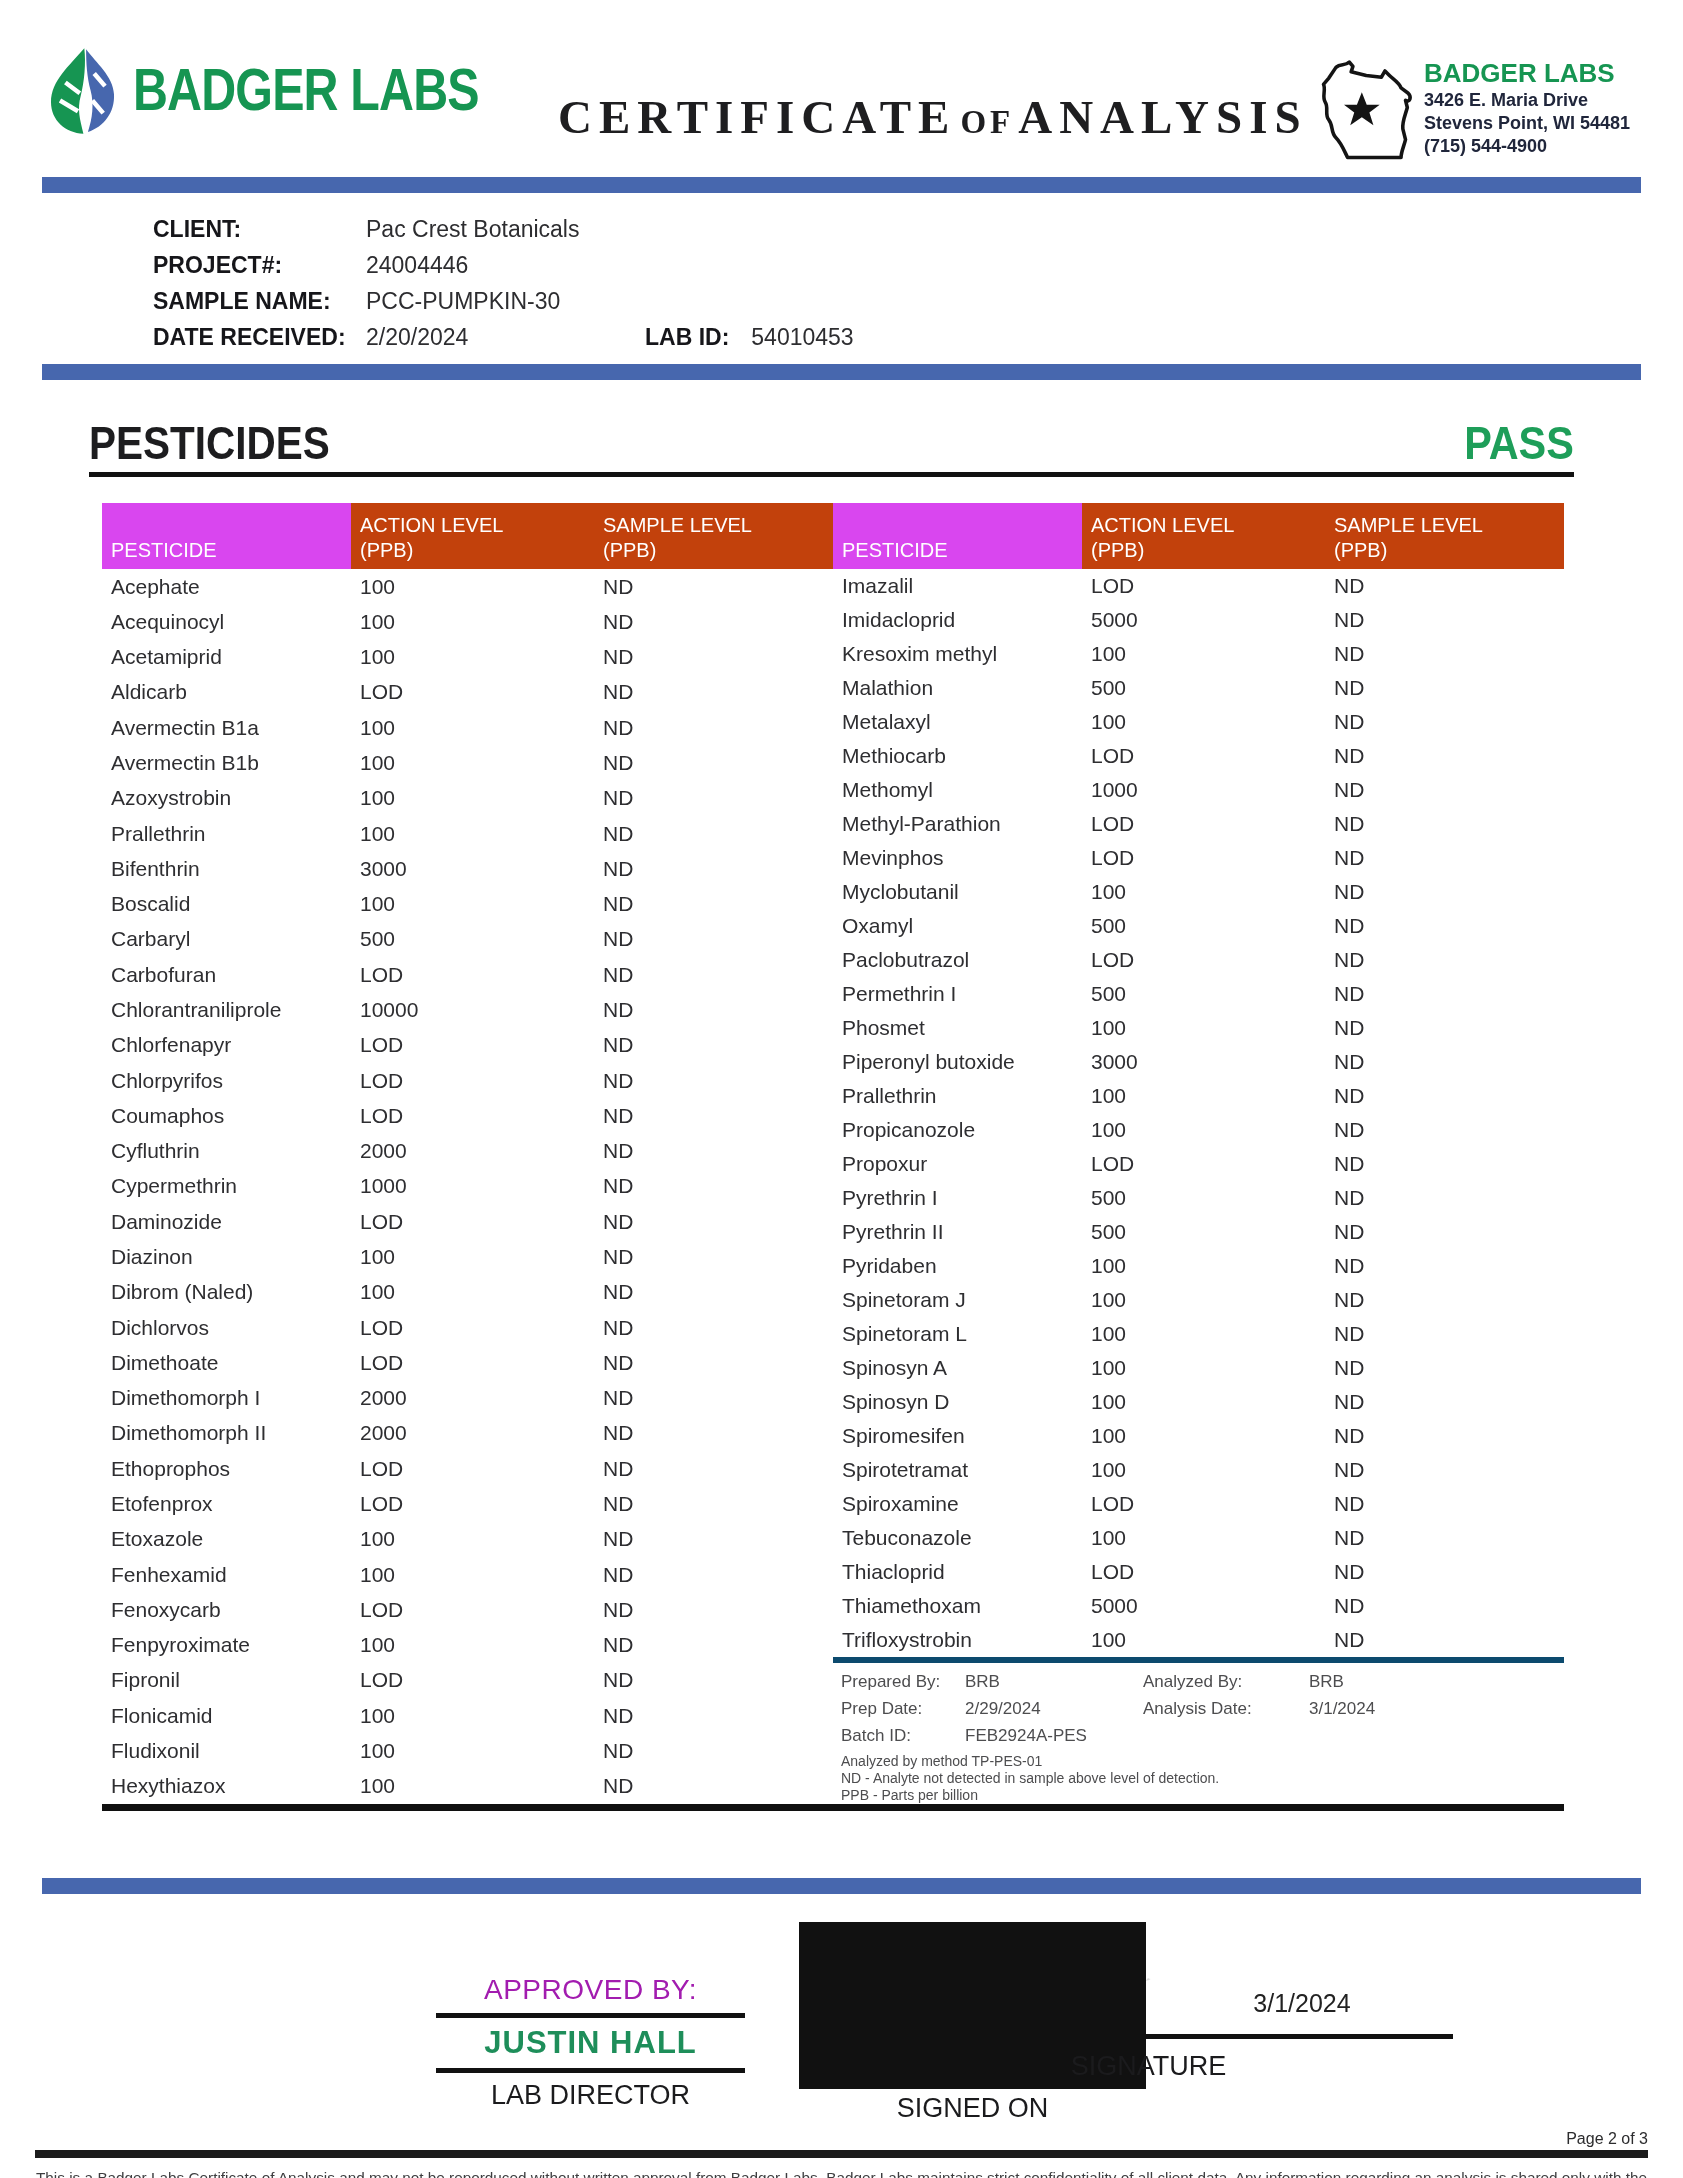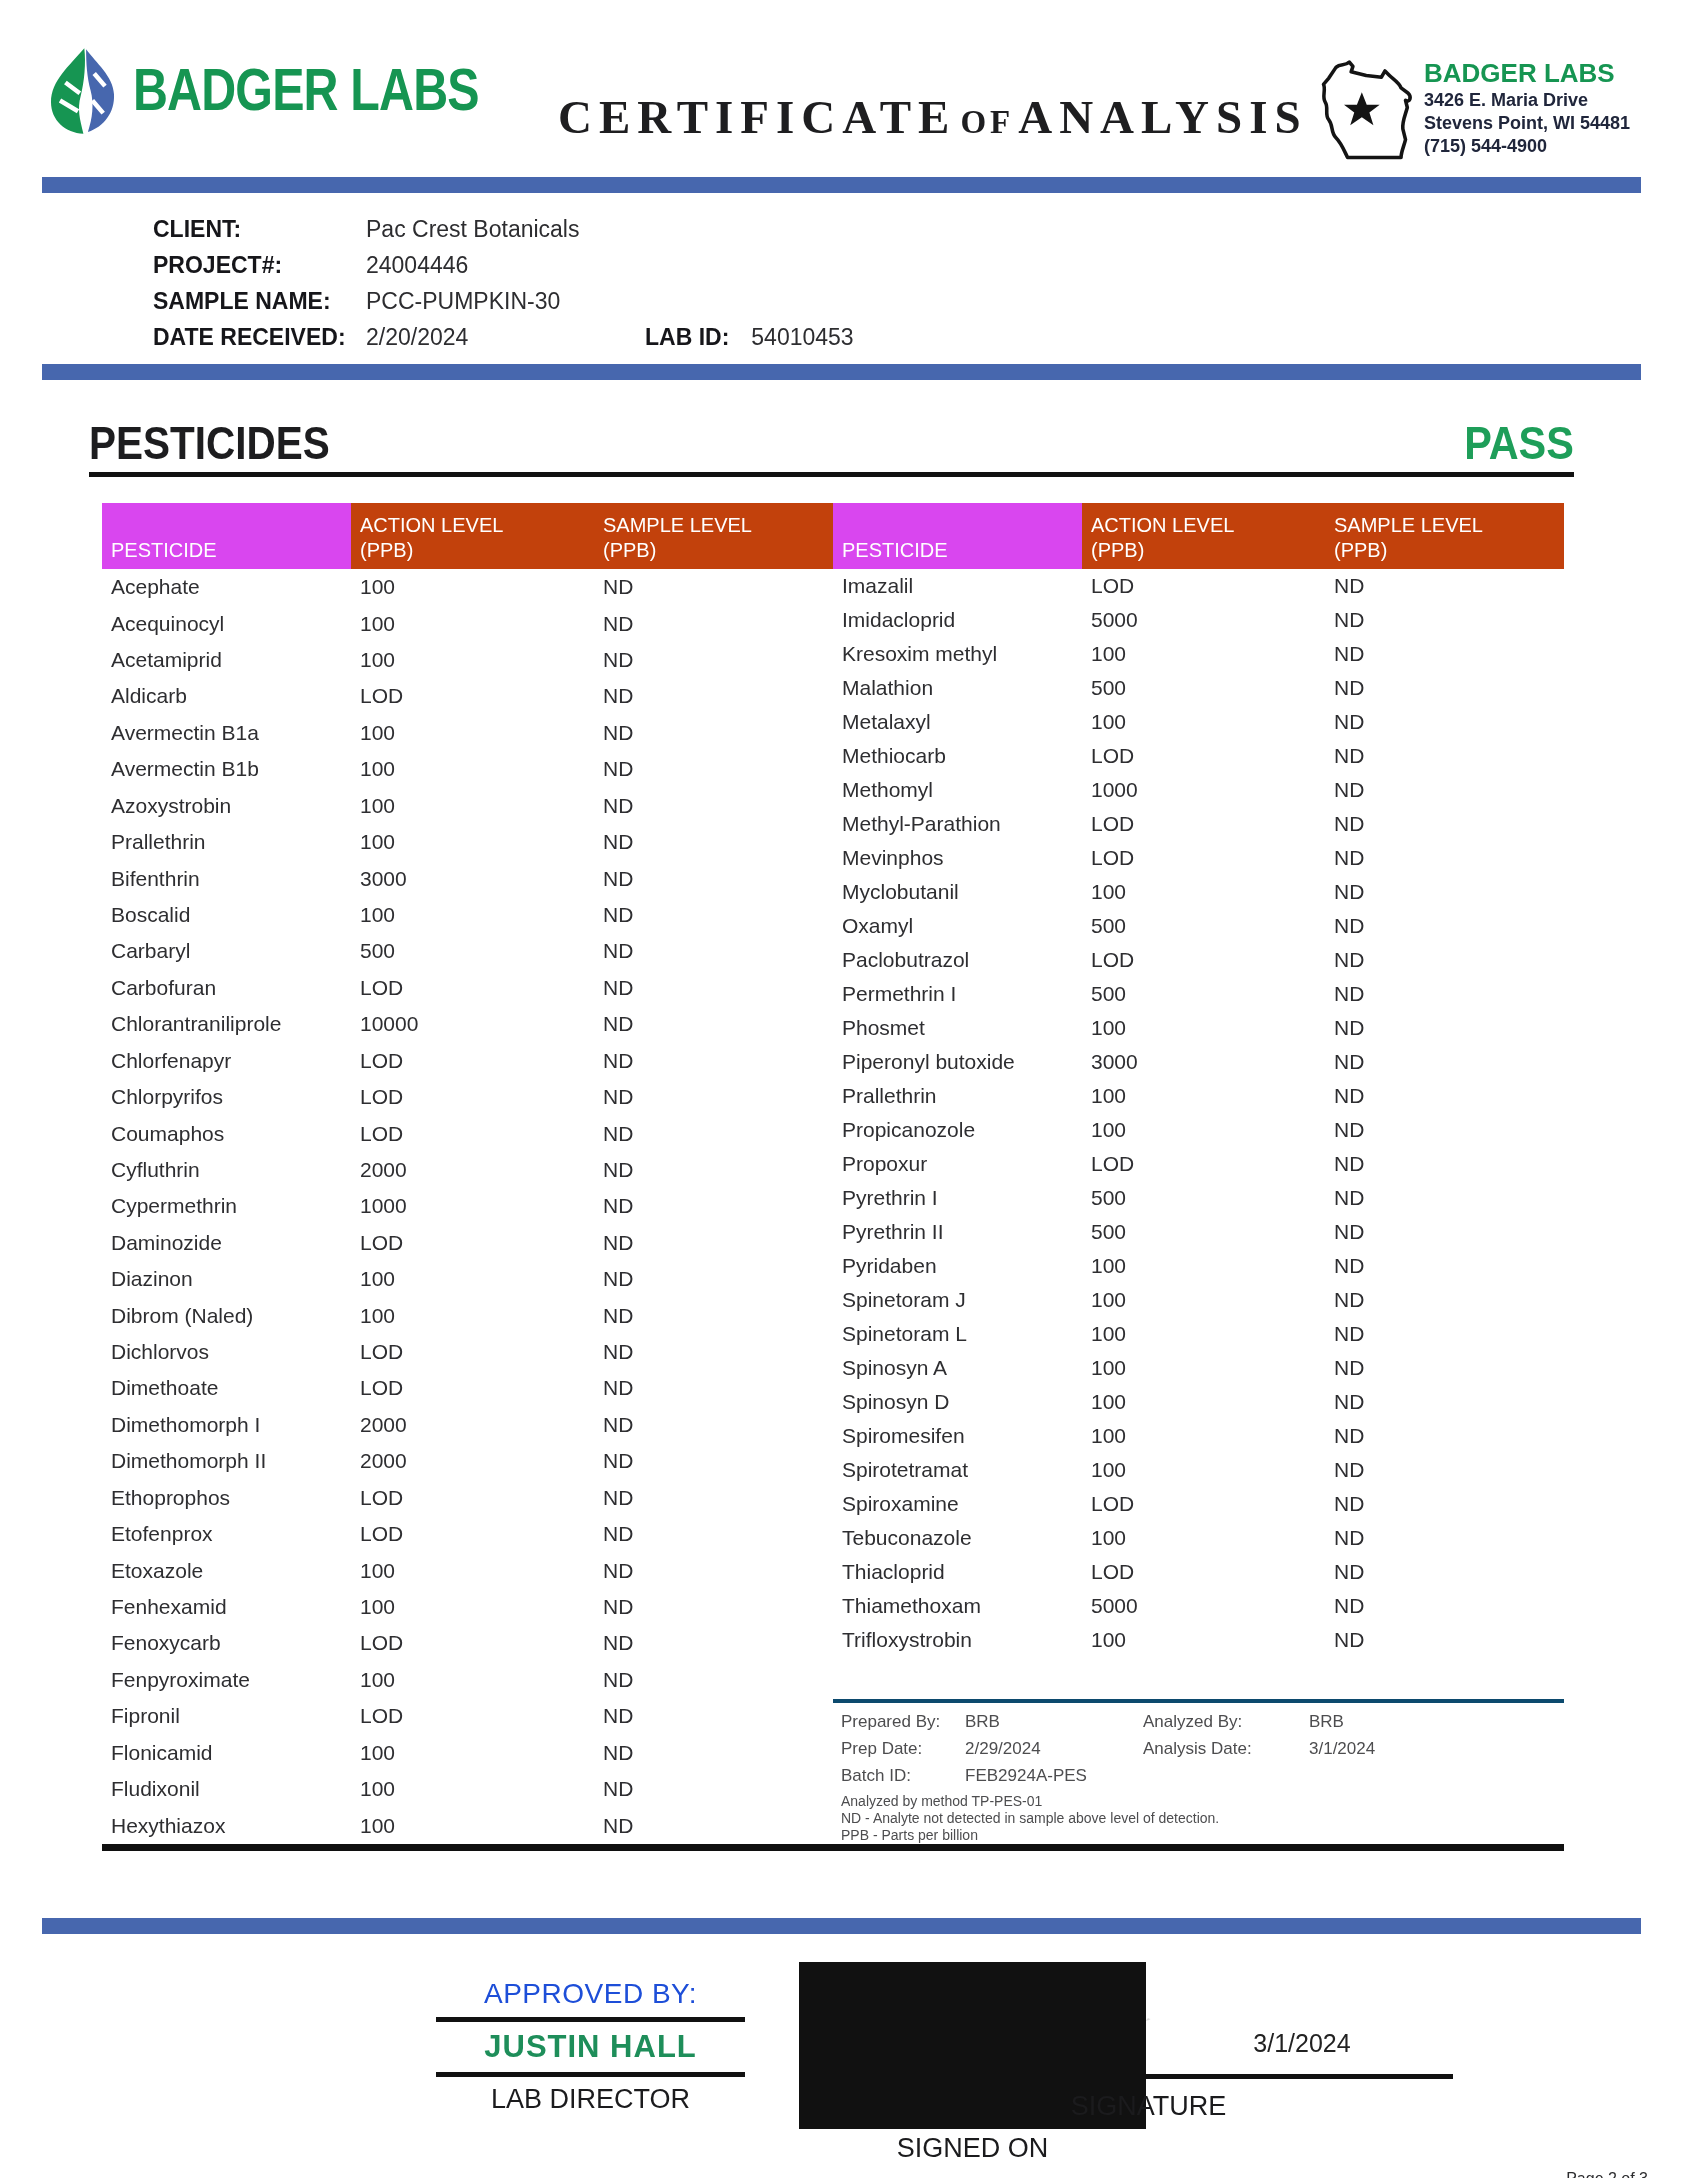--- a/index.html
+++ b/index.html
@@ -47,28 +47,28 @@
   table { border-collapse:collapse; table-layout:fixed; width:731px; }
   col.c-name   { width:249px; }
   col.c-action { width:243px; }
   col.c-sample { width:239px; }
   th { height:66px; vertical-align:bottom; text-align:left; color:#fff; font-weight:normal;
        font-size:20px; line-height:1.22; padding:0 0 7px 9px; }
   th.h-green { background:#d946ef; }
   th.h-blue  { background:#c2410c; }
   td { height:34px; font-size:21px; color:#2e2e31; padding-left:9px; white-space:nowrap; }
   .right-col { display:flex; flex-direction:column; width:732px; }
-  .meta-block { flex:1; border-top:4px solid #0c4a6e; padding:9px 0 0 8px; color:#4d4d4f;margin-top:42px; }
+  .meta-block { flex:1; border-top:6px solid #0c4a6e; padding:9px 0 0 8px; color:#4d4d4f; }
   .meta-grid { display:grid; grid-template-columns:124px 178px 166px auto; row-gap:7px; font-size:17px; }
   .meta-notes { margin-top:7px; font-size:14px; line-height:1.22; color:#4d4d4f; }
   
   .bar3 { margin-top:67px; }
   .approval { display:flex; margin:28px 0 0 436px; }
   .appr-col { width:309px; text-align:center; margin-top:16px; }
-  .appr-label { font-size:28px; color:#1d4ed8; letter-spacing:0.5px; }
+  .appr-label { font-size:28px; color:#a21caf; letter-spacing:0.5px;margin-top:36px; }
   .appr-rule { height:5px; background:#111; margin:7px 0; }
   .appr-name { font-size:31px; font-weight:bold; color:#1e8e5a; letter-spacing:1px; }
   .appr-title { font-size:27px; color:#1b1b1d; margin-top:5px; }
   .sig-grid { display:grid; grid-template-columns:347px 5px 302px; grid-template-rows:117px 50px; margin-left:54px; }
   .sig-cell { border-bottom:5px solid #111; display:flex; align-items:flex-end; justify-content:center; }
   .sig-svg { width:228px; height:121px; margin-bottom:-6px; }
   .sig-divider { grid-row:1 / 3; background:#111; }
   .sig-date { font-size:25px; color:#222; padding-bottom:16px; }
   .sig-label { font-size:27px; color:#1b1b1d; display:flex; align-items:center; justify-content:center; padding-top:4px; }
   

